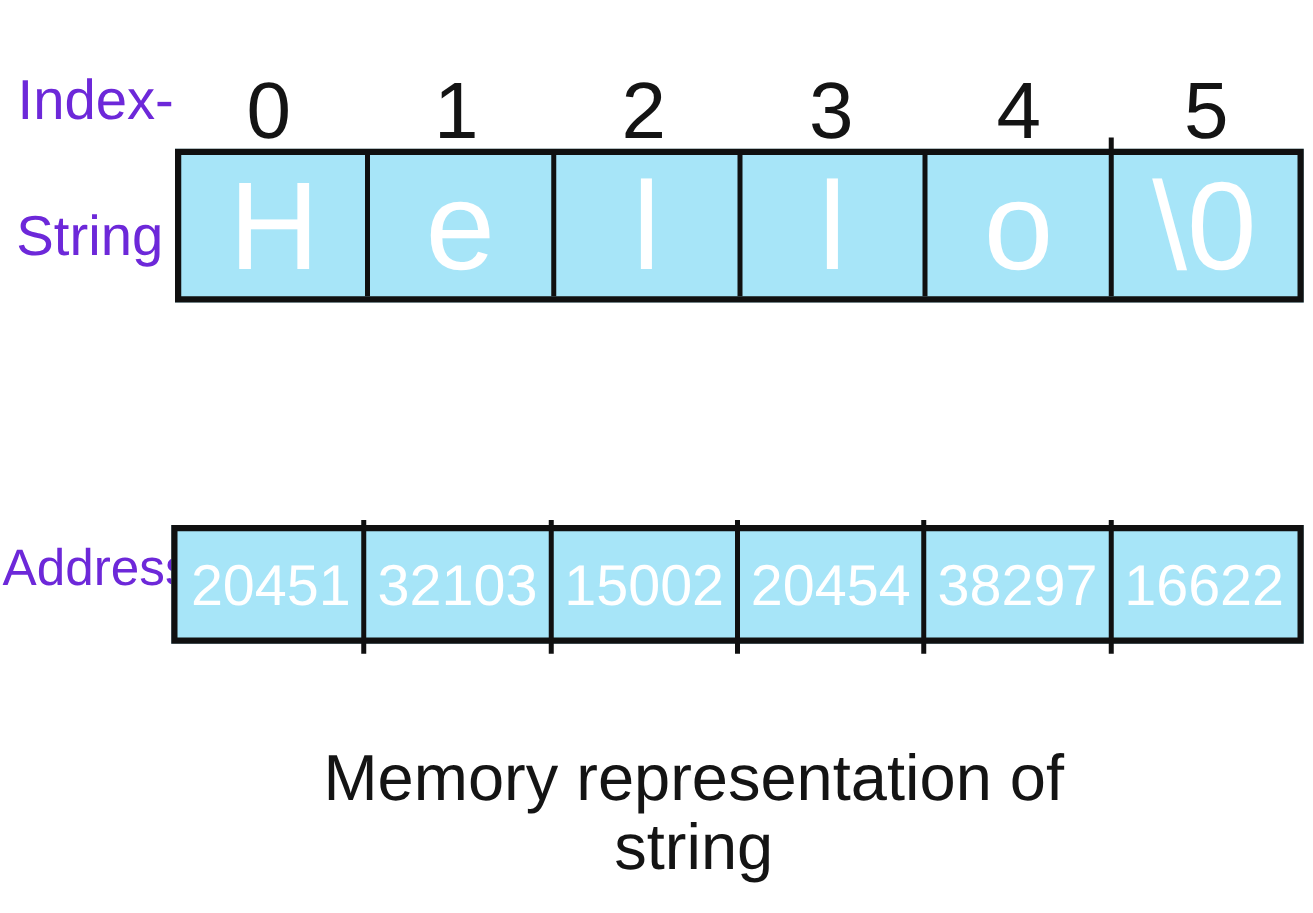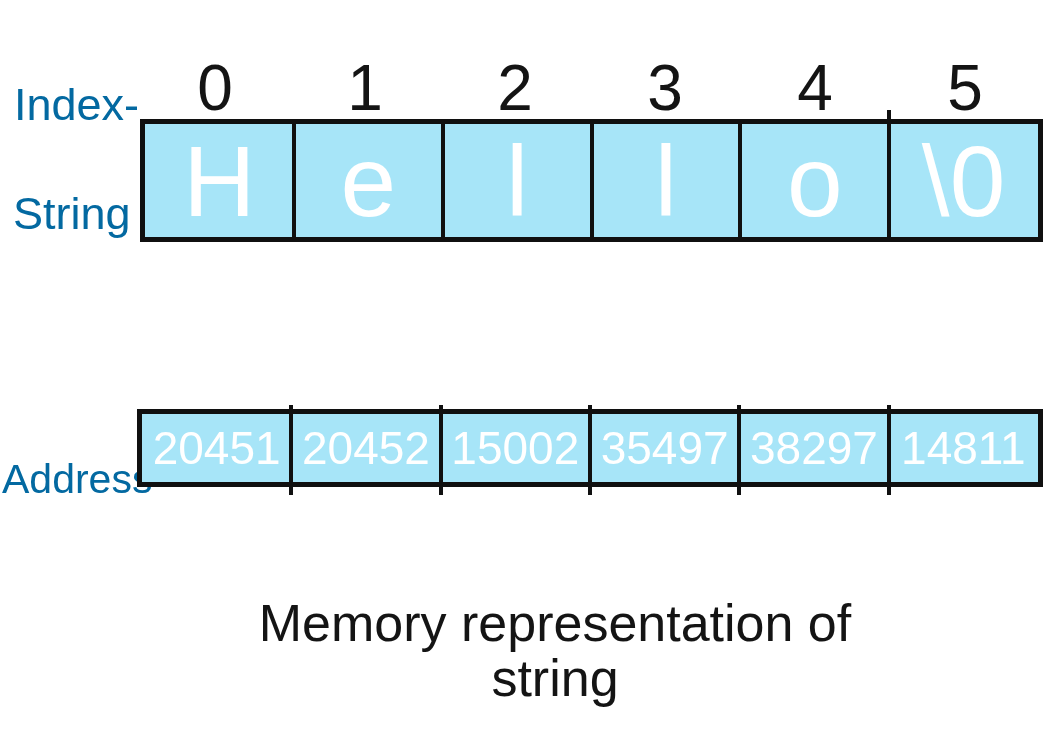--- a/index.html
+++ b/index.html
@@ -12,23 +12,22 @@
     width: 1050px;
     height: 730px;
     background: #ffffff;
     overflow: hidden;
     font-family: "Liberation Sans", "DejaVu Sans", sans-serif;
     color: #161616;
   }
   .lbl {
     position: absolute;
     line-height: 1;
-    color: #0369a1;
+    color: #6d28d9;
     white-space: nowrap;
-    margin-top: 25px;
   }
   #index-label  { left: 14px; top: 57px;  font-size: 45px; }
   #string-label { left: 13px; top: 166px; font-size: 45px; }
   #address-label{ left: 2px;  top: 434px; font-size: 41px; }
 
   .index-row {
     position: absolute;
     left: 140px; top: 56px;
     width: 900px;
     display: flex;
@@ -45,22 +44,22 @@
     position: absolute;
     background: #a7e5f8;
     border: 5px solid #101010;
     box-sizing: border-box;
   }
   #string-row {
     left: 140px; top: 119px;
     width: 903px; height: 123px;
   }
   #address-row {
-    left: 137px; top: 409px;
-    width: 906px; height: 78px;
+    left: 137px; top: 420px;
+    width: 906px; height: 95px;
   }
   .cells {
     display: flex;
     width: 100%;
     height: 100%;
   }
   .cell {
     flex: 1;
     display: flex;
     align-items: center;
@@ -141,25 +140,25 @@
     <div class="divider d4"></div>
     <div class="divider d5"></div>
     <div class="tick"></div>
   </div>
 
   <div class="lbl" id="address-label">Address</div>
 
   <div class="row" id="address-row">
     <div class="cells">
       <div class="cell">20451</div>
-      <div class="cell">20452</div>
+      <div class="cell">32103</div>
       <div class="cell">15002</div>
-      <div class="cell">35497</div>
+      <div class="cell">20454</div>
       <div class="cell">38297</div>
-      <div class="cell">14811</div>
+      <div class="cell">16622</div>
     </div>
     <div class="divider d1"></div>
     <div class="divider d2"></div>
     <div class="divider d3"></div>
     <div class="divider d4"></div>
     <div class="divider d5"></div>
   </div>
 
   <div class="caption">
     <div>Memory representation of</div>

